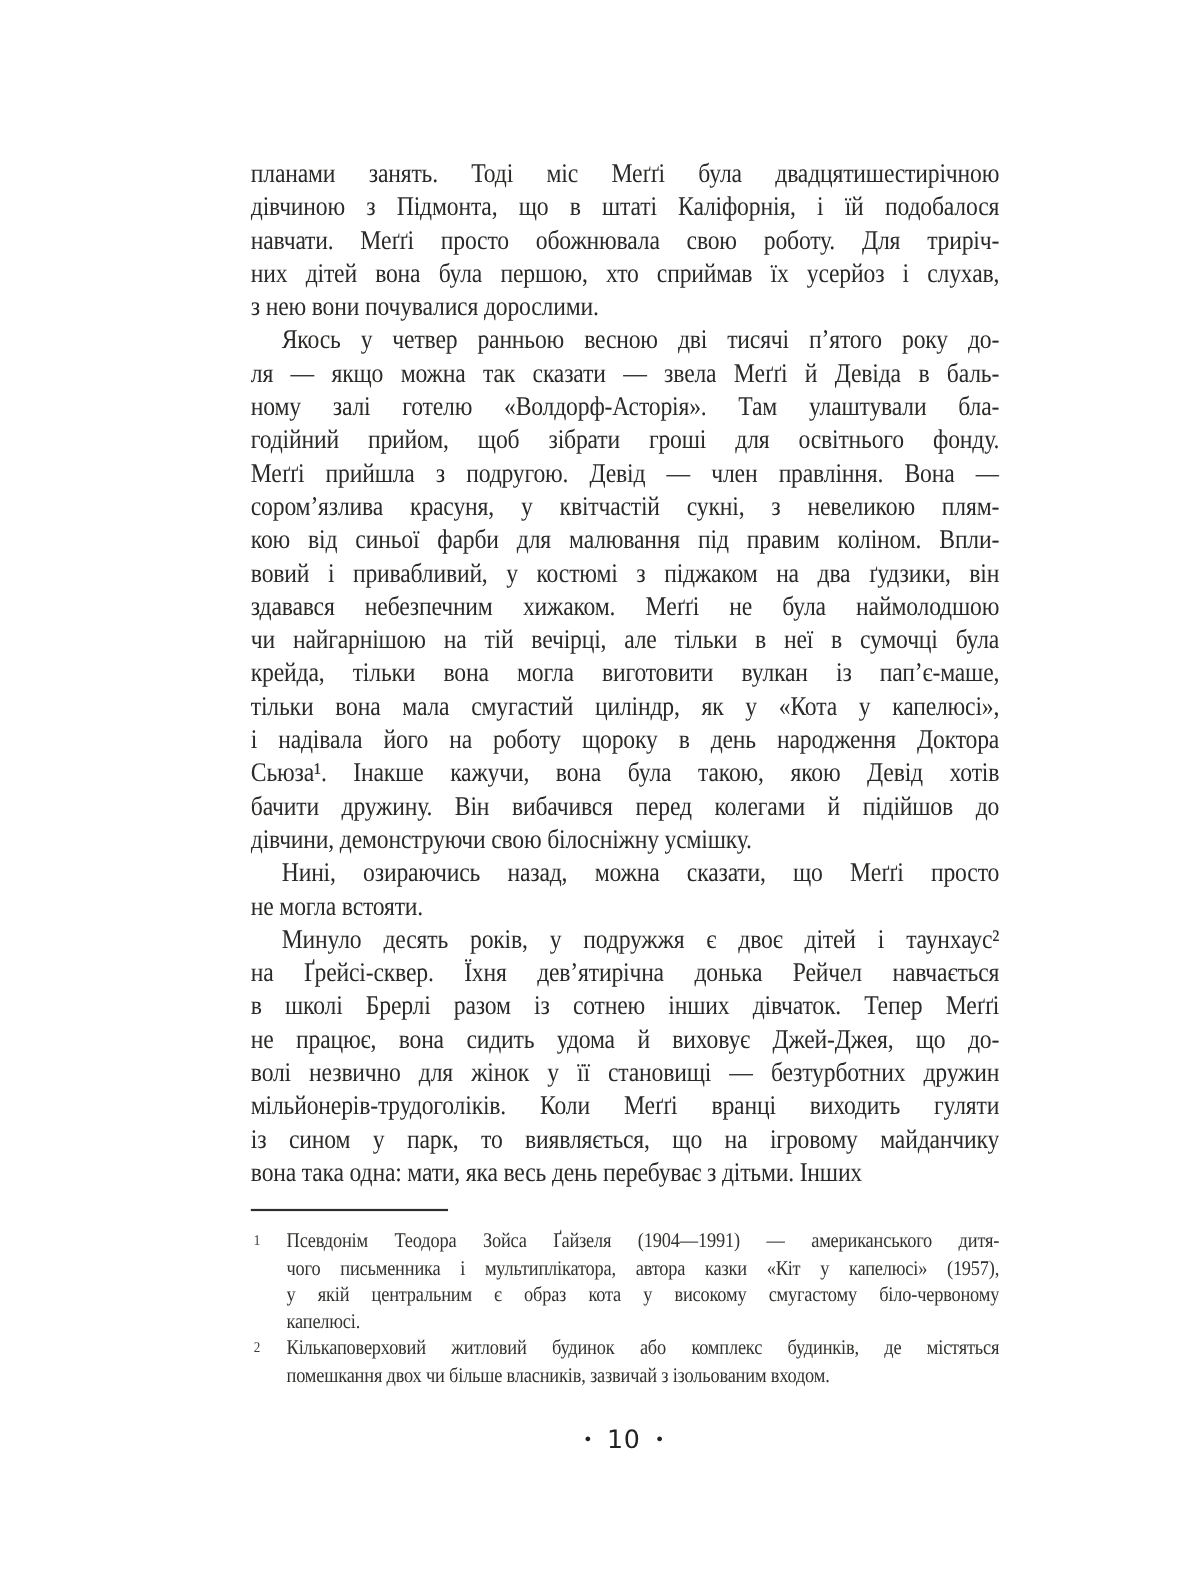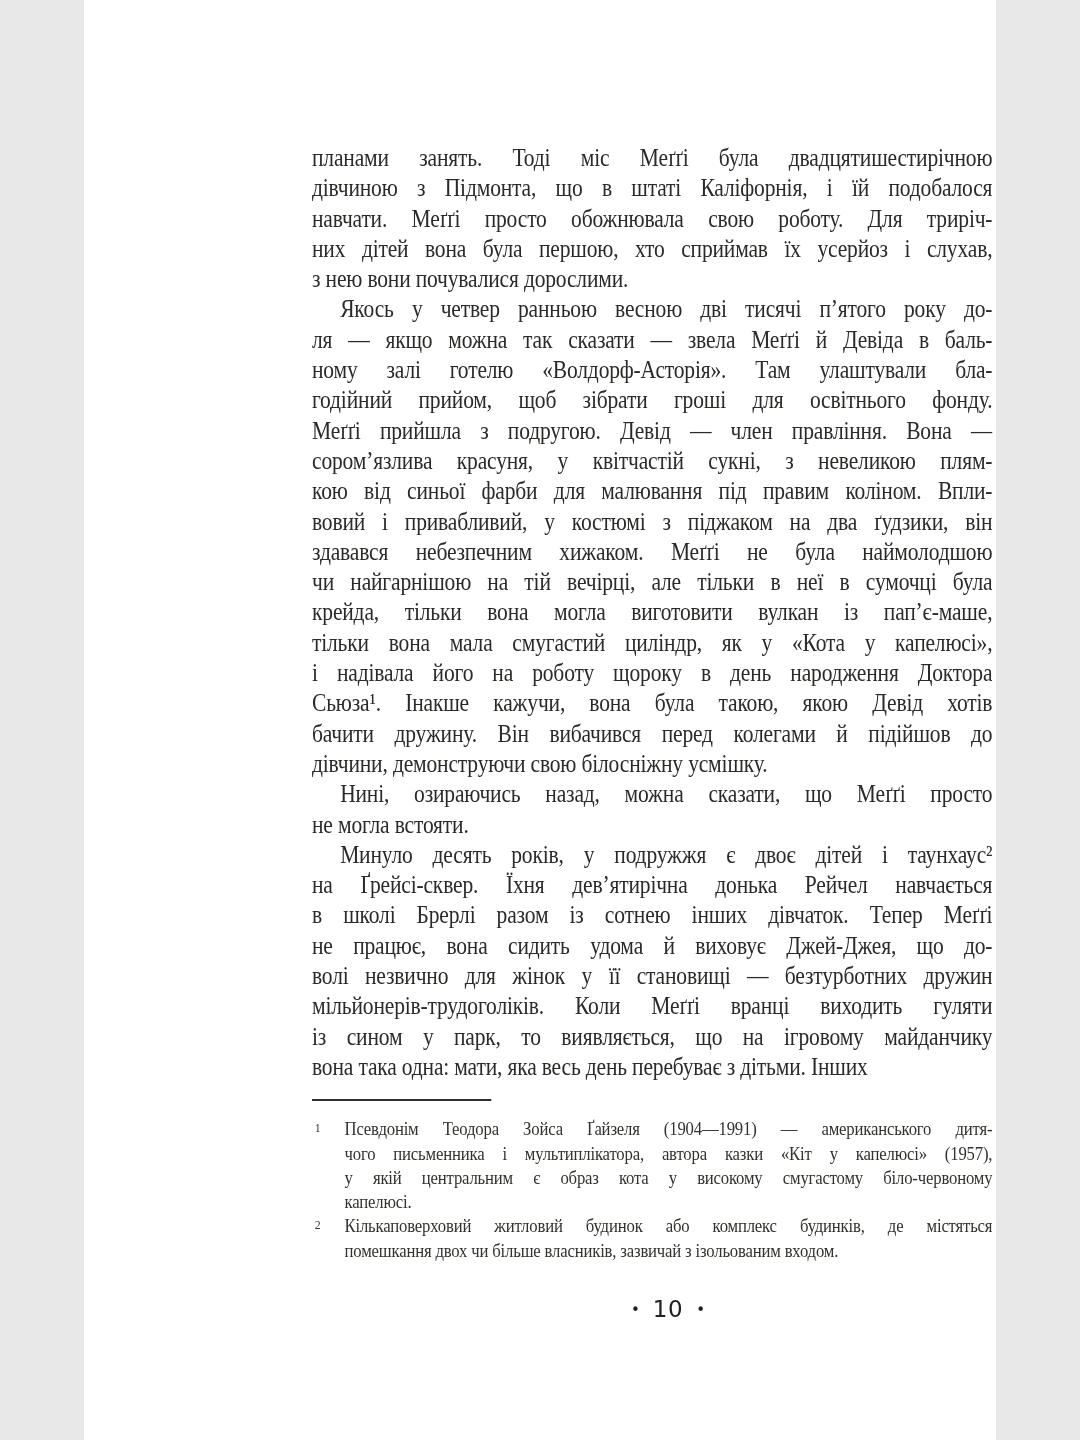--- a/index.html
+++ b/index.html
@@ -1,18 +1,18 @@
 <!DOCTYPE html>
 <html><head>
 <meta charset="utf-8">
 <style>
   html,body{margin:0;padding:0;background:#e8e8e8;}
   .page{
     position:relative;
-    width:912px;height:1440px;
+    width:1080px;height:1440px;
     background:#ffffff;
     margin:0 auto;
     overflow:hidden;
     font-family:"Liberation Serif","DejaVu Serif",serif;
     color:#2b2a28;
   }
   .textblock{
     position:absolute;
     left:228px;top:143px;
     width:774px;
@@ -55,21 +55,21 @@
     line-height:24.3px;
     text-align:justify;
     text-align-last:justify;
     overflow:hidden;
     letter-spacing:-0.2px;
     color:#33322f;
   }
   .fn-line.lastline{text-align-last:left;}
   .footer{
     position:absolute;
-    left:244px;top:1296px;
+    left:227px;top:1296px;
     width:680px;
     text-align:center;
     font-family:"DejaVu Sans","Liberation Sans",sans-serif;
     color:#222120;
   }
   .footer .bullet{
     font-size:15px;
     vertical-align:2px;
     margin:0 13px;
   }

